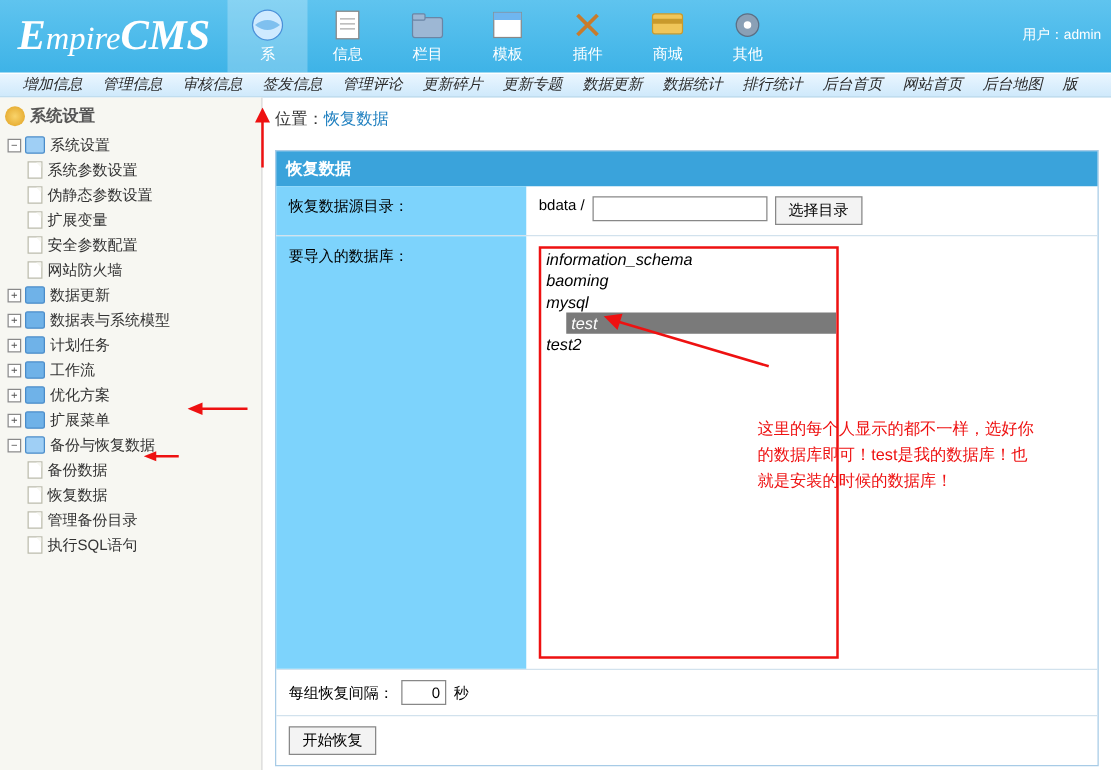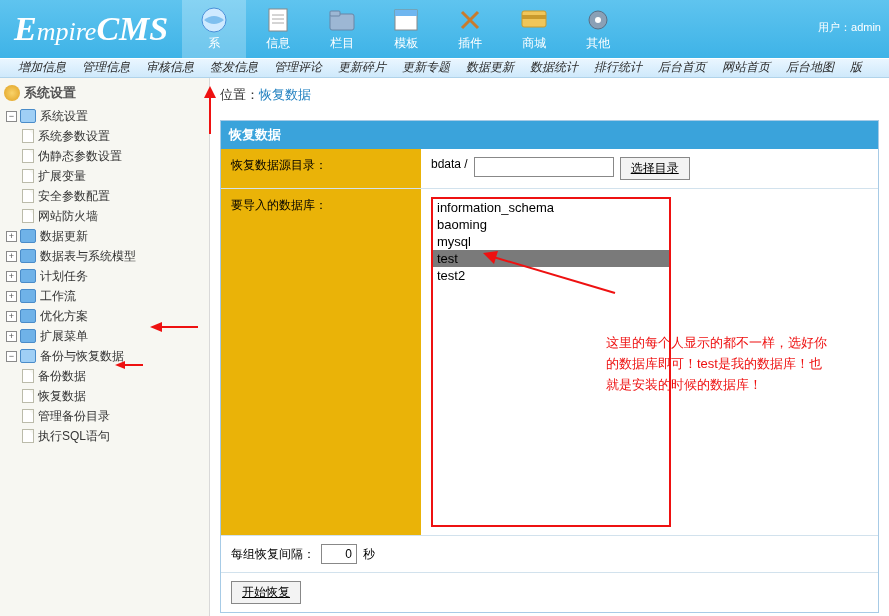--- a/index.html
+++ b/index.html
@@ -33,27 +33,27 @@
   .tree li a { color:#333; text-decoration:none; }
   .tree li a.hot { color:#333;}
   
   .content { flex:1; padding:8px 10px; }
   .breadcrumb { color:#2080c0; font-size:13px; margin-bottom:16px;}
   .breadcrumb .loc { color:#333;}
   .panel { border:1px solid #a7cbe6; }
   .panel-head { background:#3aa3db; color:#fff; padding:5px 8px; font-size:13px; font-weight:bold;}
   .panel-body { padding:0; }
   .row { display:flex; border-bottom:1px solid #d2e2ed; }
-  .row .label { width:200px; padding:8px 10px; background:#eab308;font-family:Liberation Serif, serif;}
+  .row .label { width:200px; padding:8px 10px; background:#7dd3fc;font-family:Liberation Serif, serif;}
   .row .val { flex:1; padding:8px 10px; display:flex; align-items:flex-start; gap:6px;}
   .txt-input { border:1px solid #888; height:20px; padding:0 4px; font-size:12px;}
-  .btn { background:#f3f3f3; border:1px solid #888; padding:2px 10px; font-size:12px; cursor:pointer;text-decoration:underline;}
-  .db-select { width:240px; height:330px; border:2px solid #e11; overflow:auto; background:#fff;}
+  .btn { background:#f3f3f3; border:1px solid #888; padding:2px 10px; font-size:12px; cursor:pointer;}
+  .db-select { width:240px; height:330px; border:2px solid #e11; overflow:auto; background:#fff;font-style:italic;}
   .db-select .opt { padding:1px 4px; cursor:pointer; font-size:13px;}
-  .db-select .opt.sel { background:#7a7a7a; color:#000000;}
+  .db-select .opt.sel { background:#7a7a7a; color:#ffffff;margin-left:20px;}
   .panel-foot { padding:8px 10px; }
   .annot { position:absolute; color:#e11; font-size:13px; line-height:1.6;}
   .arrow-svg { position:absolute; pointer-events:none;}
   
   .gear-icon { width:16px; height:16px; border-radius:50%; background:radial-gradient(#f9d36a,#e0a020); margin-right:4px; display:inline-block;}
 </style>
 </head>
 <body>
 
 <div class="topbar">

